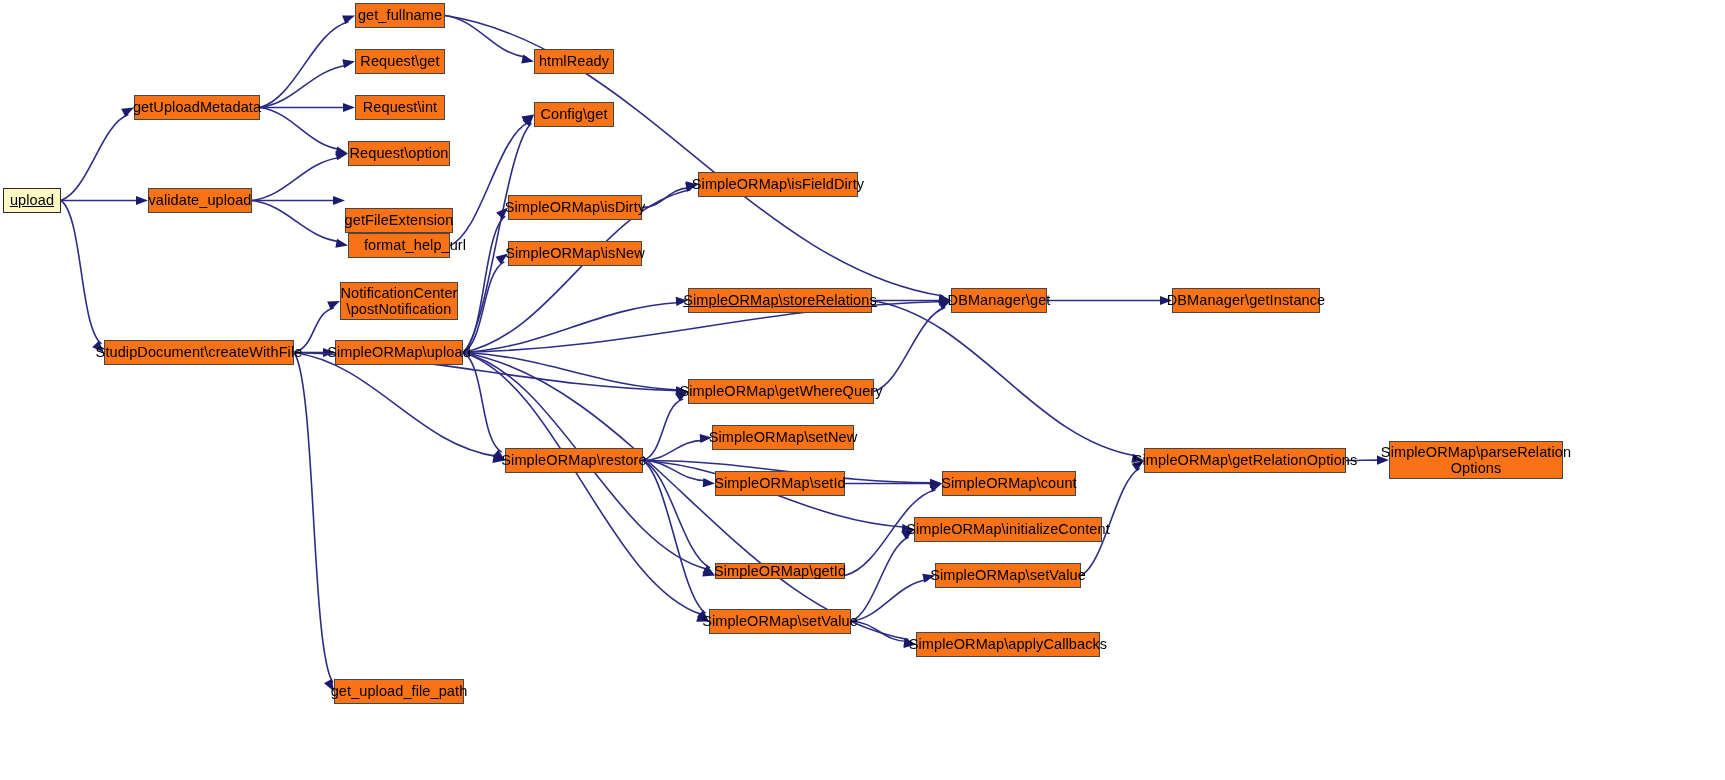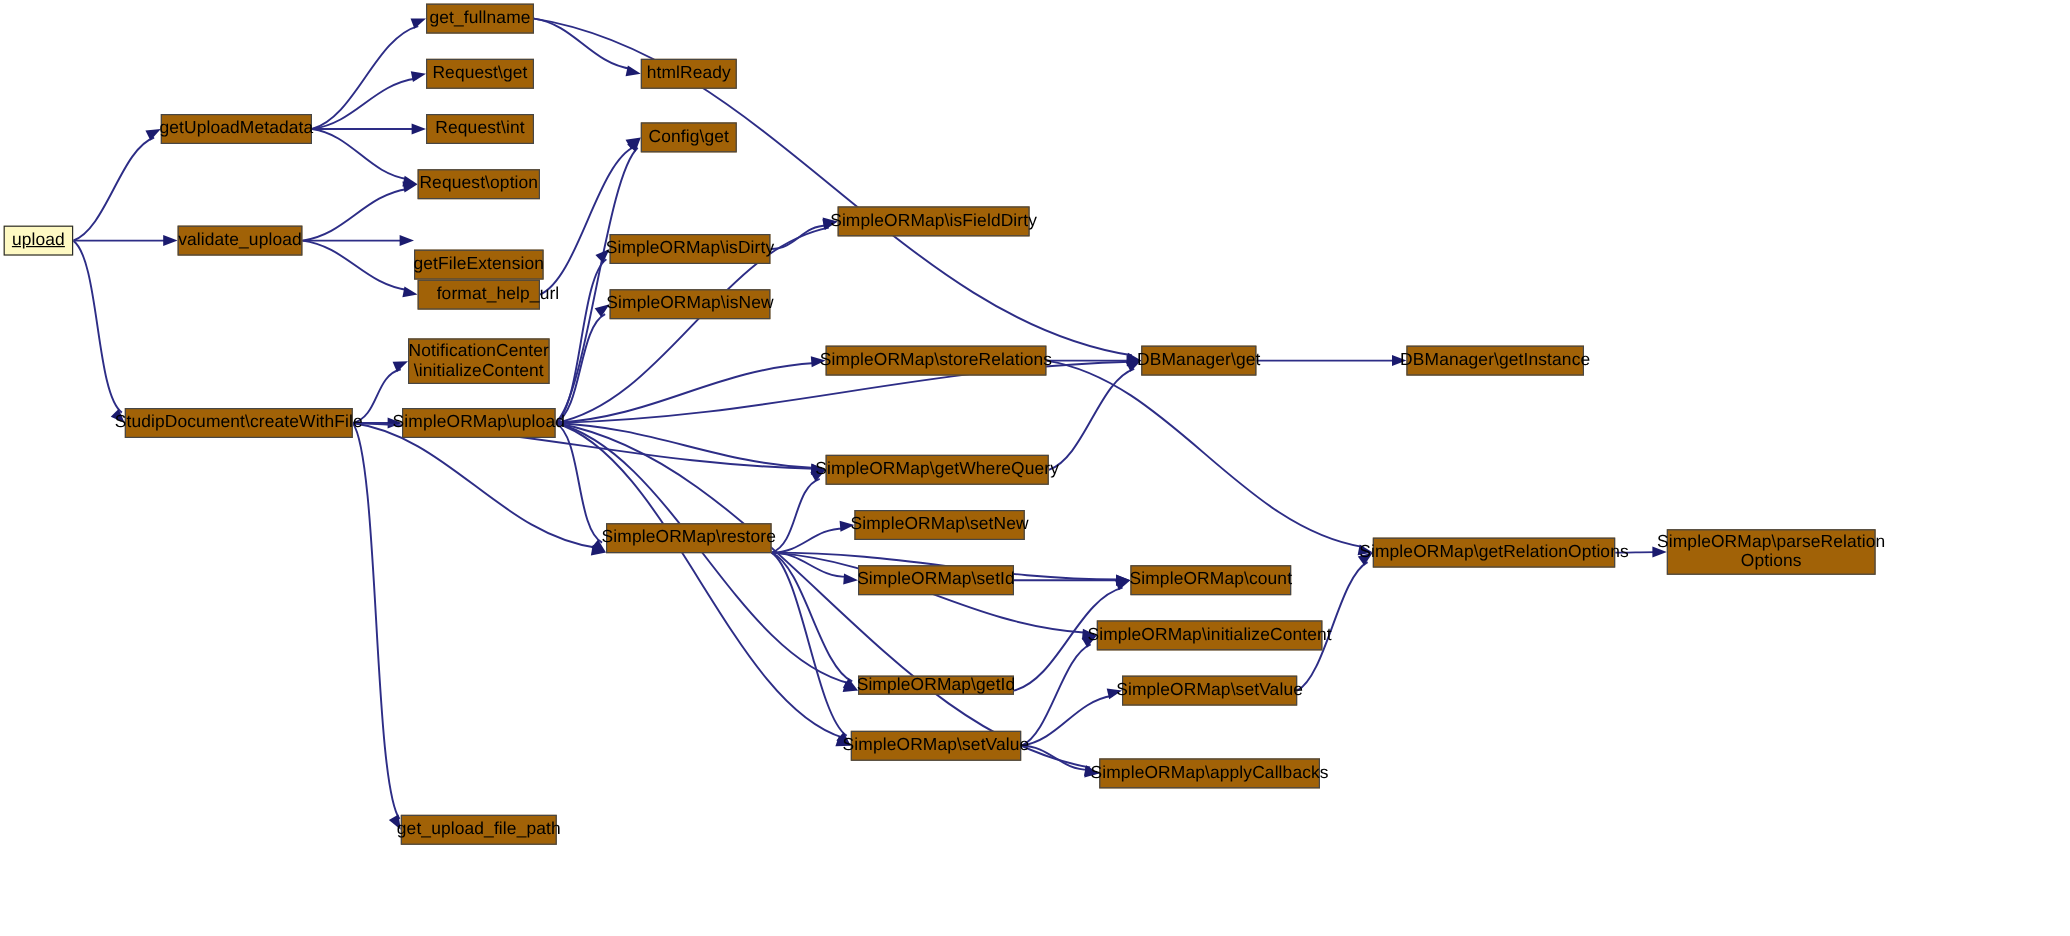--- a/index.html
+++ b/index.html
@@ -28,21 +28,21 @@
     stroke: #2d2d86;
     stroke-width: 1.6;
   }
   .edge-head {
     fill: #1b1b6e;
     stroke: none;
   }
   .node-box {
     position: absolute;
     box-sizing: border-box;
-    background: #a16207;
+    background: #f97316;
     border: 1.3px solid #464646;
     display: flex;
     align-items: center;
     justify-content: center;
     text-align: center;
     color: #000000;
     font-size: 14.5px;
     line-height: 1.12;
     letter-spacing: 0.1px;
     white-space: pre-line;
@@ -161,30 +161,30 @@
       <div class="node-box" style="left: 134px; top: 95px; width: 126px; height: 25px;">getUploadMetadata</div>
       <div class="node-box" style="left: 148px; top: 188px; width: 104px; height: 25px;">validate_upload</div>
       <div class="node-box" style="left: 104px; top: 340px; width: 190px; height: 25px;">StudipDocument\createWithFile</div>
       <div class="node-box" style="left: 355px; top: 3px; width: 90px; height: 25px;">get_fullname</div>
       <div class="node-box" style="left: 355px; top: 49px; width: 90px; height: 25px; text-align: right;">Request\get</div>
       <div class="node-box" style="left: 355px; top: 95px; width: 90px; height: 25px;">Request\int</div>
       <div class="node-box" style="left: 348px; top: 141px; width: 102px; height: 25px;">Request\option</div>
       <div class="node-box" style="left: 345px; top: 188px; width: 108px; height: 25px; margin-top: 20px;">getFileExtension</div>
       <div class="node-box" style="left: 348px; top: 233px; width: 102px; height: 25px; padding-left: 36px;">format_help_url</div>
       <div class="node-box" style="left: 340px; top: 282px; width: 118px; height: 38px;">NotificationCenter
-\initializeContent</div>
+\postNotification</div>
       <div class="node-box" style="left: 335px; top: 340px; width: 128px; height: 25px;">SimpleORMap\upload</div>
       <div class="node-box" style="left: 334px; top: 679px; width: 130px; height: 25px;">get_upload_file_path</div>
       <div class="node-box" style="left: 534px; top: 49px; width: 80px; height: 25px;">htmlReady</div>
       <div class="node-box" style="left: 534px; top: 102px; width: 80px; height: 25px;">Config\get</div>
       <div class="node-box" style="left: 508px; top: 195px; width: 134px; height: 25px;">SimpleORMap\isDirty</div>
       <div class="node-box" style="left: 508px; top: 241px; width: 134px; height: 25px;">SimpleORMap\isNew</div>
-      <div class="node-box" style="left: 505px; top: 436px; width: 138px; height: 25px;">SimpleORMap\restore</div>
+      <div class="node-box" style="left: 505px; top: 448px; width: 138px; height: 25px;">SimpleORMap\restore</div>
       <div class="node-box" style="left: 698px; top: 172px; width: 160px; height: 25px;">SimpleORMap\isFieldDirty</div>
-      <div class="node-box" style="left: 688px; top: 288px; width: 184px; height: 25px;">SimpleORMap\storeRelations</div>
+      <div class="node-box" style="left: 688px; top: 288px; width: 184px; height: 25px; text-decoration: underline;">SimpleORMap\storeRelations</div>
       <div class="node-box" style="left: 688px; top: 379px; width: 186px; height: 25px;">SimpleORMap\getWhereQuery</div>
       <div class="node-box" style="left: 712px; top: 425px; width: 142px; height: 25px;">SimpleORMap\setNew</div>
       <div class="node-box" style="left: 715px; top: 471px; width: 130px; height: 25px;">SimpleORMap\setId</div>
       <div class="node-box" style="left: 715px; top: 563px; width: 130px; height: 16px;">SimpleORMap\getId</div>
       <div class="node-box" style="left: 709px; top: 609px; width: 142px; height: 25px;">SimpleORMap\setValue</div>
       <div class="node-box" style="left: 951px; top: 288px; width: 96px; height: 25px;">DBManager\get</div>
       <div class="node-box" style="left: 942px; top: 471px; width: 134px; height: 25px;">SimpleORMap\count</div>
       <div class="node-box" style="left: 914px; top: 517px; width: 188px; height: 25px;">SimpleORMap\initializeContent</div>
       <div class="node-box" style="left: 935px; top: 563px; width: 146px; height: 25px;">SimpleORMap\setValue</div>
       <div class="node-box" style="left: 916px; top: 632px; width: 184px; height: 25px;">SimpleORMap\applyCallbacks</div>

